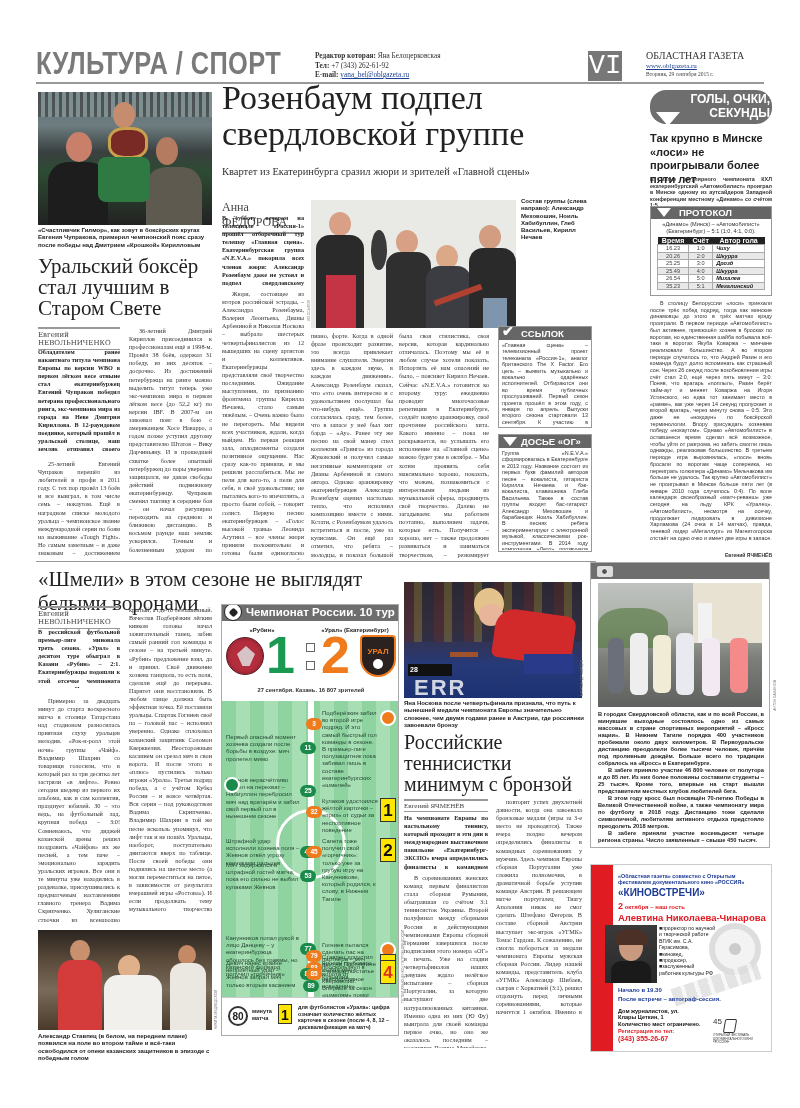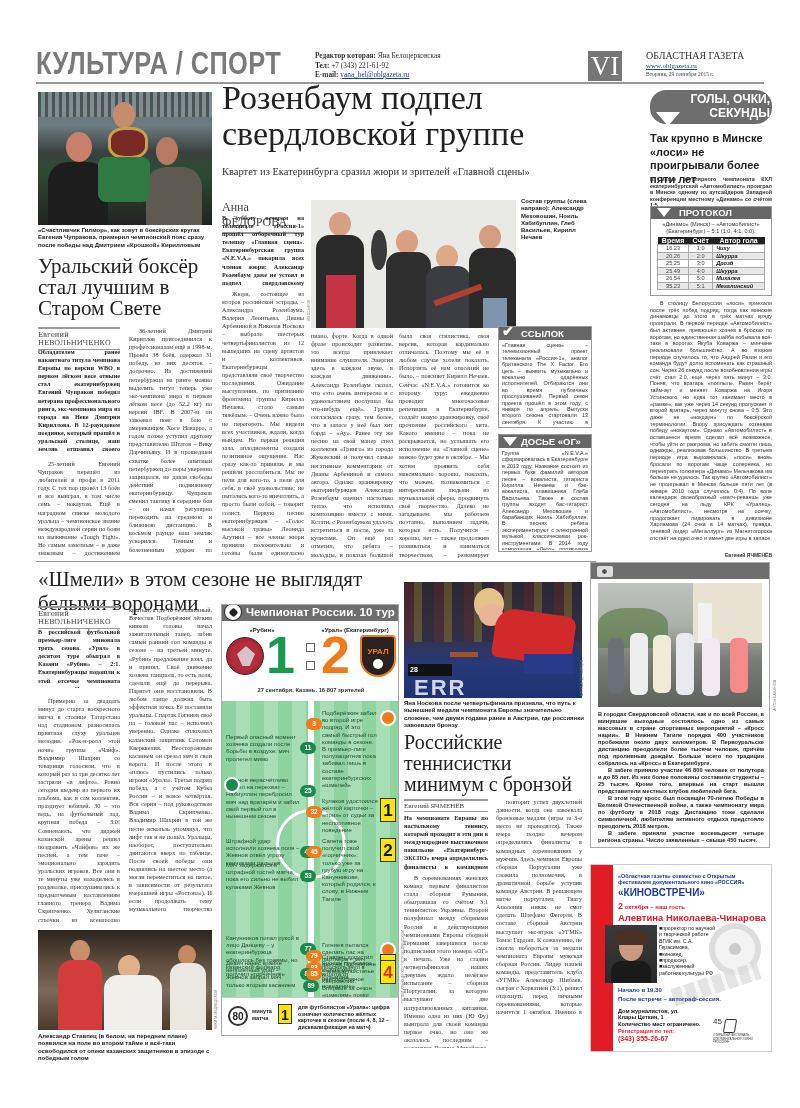--- a/index.html
+++ b/index.html
@@ -31,24 +31,24 @@
 .card{position:absolute;width:16px;height:24px;background:#ffe600;border:1px solid #333;font-family:"Liberation Sans",sans-serif;font-weight:bold;font-size:17px;text-align:center;line-height:24px;color:#111}
 .card.red-num{color:#e03020}
 </style>
 </head>
 <body>
 
 <div class="abs" style="left:36px;top:46px;width:728px;height:38px;">
   <div class="abs cond" style="left:0;top:0;font-size:31px;font-weight:bold;color:#7a7a7a;letter-spacing:0.5px;transform:scaleX(0.82);transform-origin:left top;white-space:nowrap;">КУЛЬТУРА / СПОРТ</div>
   <div class="abs serif" style="left:279px;top:5px;font-size:7.3px;line-height:9.5px;color:#333;">
     <div><b>Редактор которая:</b> <span>Яна Белоцерковская</span></div>
-    <div><b>Тел:</b> <span>+7 (343) 221-61-92</span></div>
+    <div><b>Тел:</b> <span>+7 (343) 262-61-92</span></div>
     <div><b>E-mail:</b> <a style="color:#1a3f8f;text-decoration:underline;">yana_bel@oblgazeta.ru</a></div>
   </div>
-  <div class="abs serif" style="left:552px;top:5px;width:34px;height:30px;background:#777;color:#fff;font-size:27px;line-height:30px;text-align:center;">VI</div>
+  <div class="abs serif" style="left:552px;top:5px;width:34px;height:30px;background:#777;color:#fff;font-size:27px;line-height:30px;text-align:center;font-family:Liberation Mono, monospace;">VI</div>
   <div class="abs serif" style="left:610px;top:4px;font-size:10px;color:#333;">ОБЛАСТНАЯ ГАЗЕТА</div>
   <a class="abs serif" style="left:610px;top:16px;font-size:7px;color:#1a3f8f;text-decoration:underline;">www.oblgazeta.ru</a>
   <div class="abs serif" style="left:610px;top:25px;font-size:5.5px;color:#444;">Вторник, 29 сентября 2015 г.</div>
   <div class="abs" style="left:0;top:36px;width:728px;height:1.5px;background:#999;"></div>
 </div>
 
 <div class="abs photo" style="left:38px;top:92px;width:174px;height:133px;background:linear-gradient(180deg,#5b6f77 0%,#6d7d80 25%,#3a4040 45%,#2d4b33 60%,#222 100%);">
   <div class="abs" style="left:0;top:0;width:100%;height:25px;background:repeating-linear-gradient(90deg,#444 0 3px,#8a9a9a 3px 7px);opacity:.7"></div>
   <div class="abs" style="left:75px;top:10px;width:22px;height:26px;border-radius:50%;background:#c58c6e"></div>
   <div class="abs" style="left:70px;top:35px;width:40px;height:32px;border-radius:40%;background:#7a2a25;border:3px solid #c9a04c"></div>

